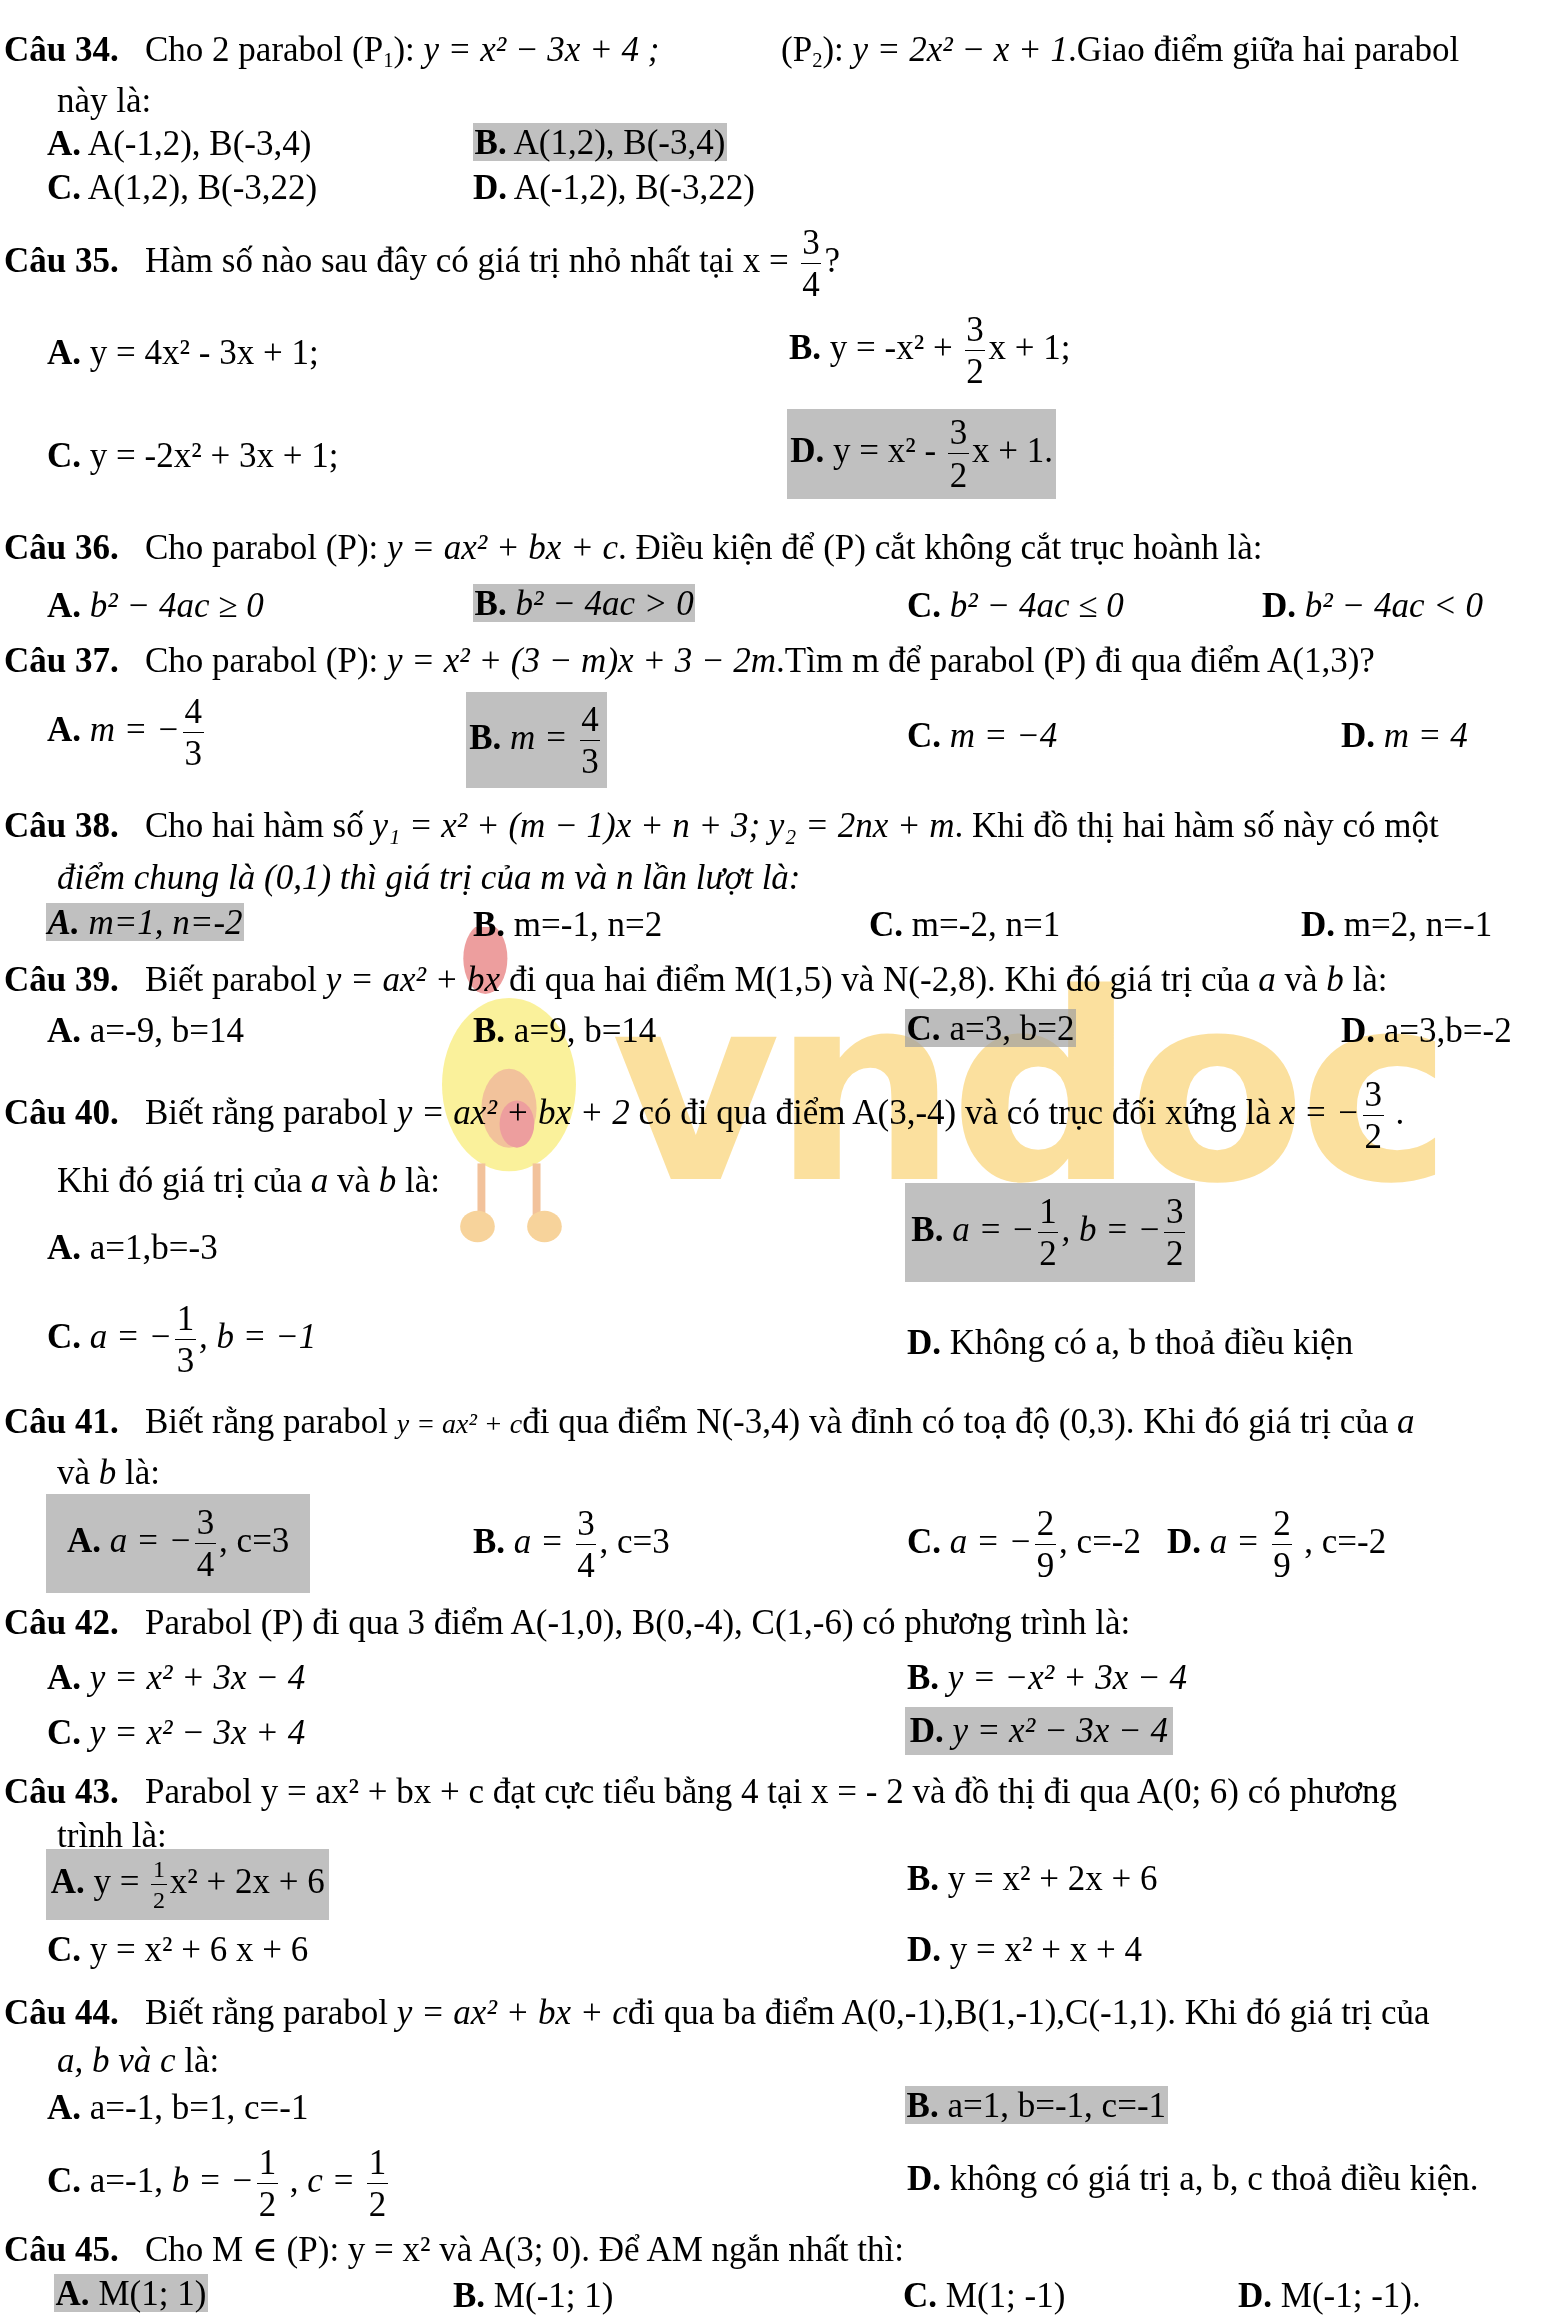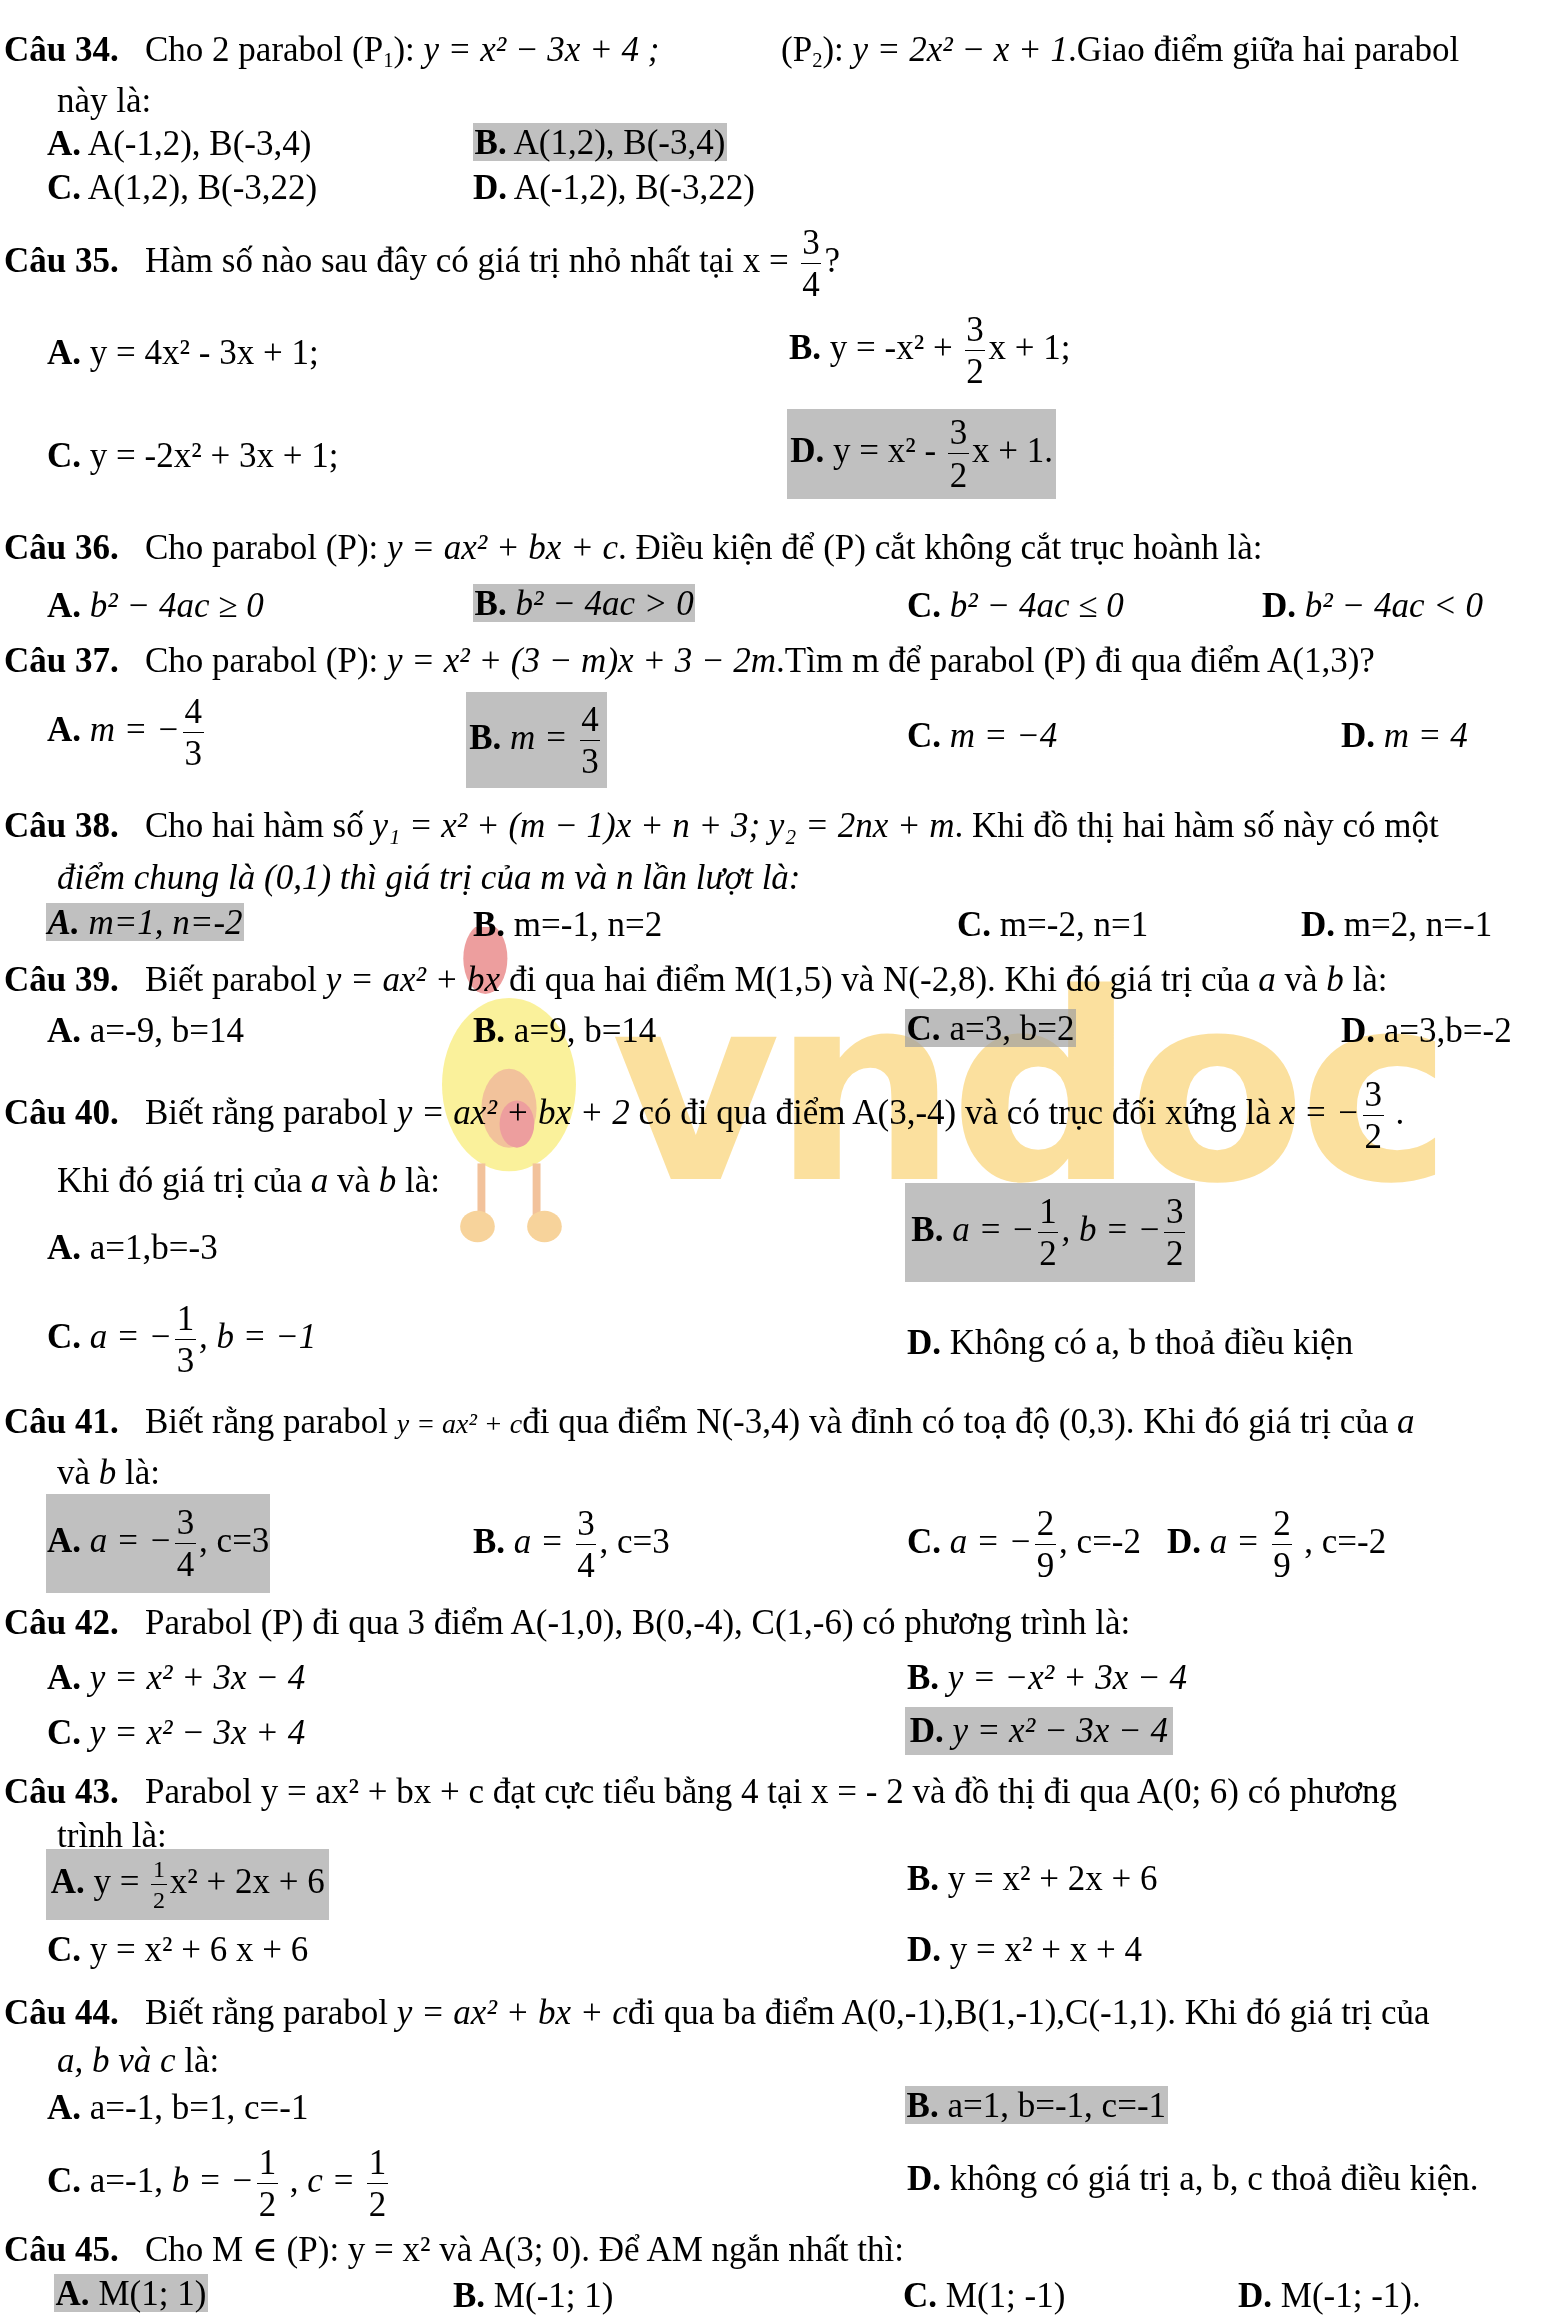--- a/index.html
+++ b/index.html
@@ -75,21 +75,21 @@
 <div class="ln" style="left:907px; top:718px;"><span class="lbl">C.</span> <span class="m">m = −4</span></div>
 <div class="ln" style="left:1341px; top:718px;"><span class="lbl">D.</span> <span class="m">m = 4</span></div>
 
 <div class="ln" style="left:4px; top:808px;">
   <span class="q">Câu 38.</span>&nbsp;&nbsp;
   <span>Cho hai hàm số  </span><span class="m">y₁ = x² + (m − 1)x + n + 3;  y₂ = 2nx + m</span><span>. Khi đồ thị hai hàm số này có một</span>
 </div>
 <div class="ln" style="left:57px; top:860px;font-style:italic;">điểm chung là (0,1) thì giá trị của m và n lần lượt là:</div>
 <div class="ln hl" style="left:46px; top:903px;font-style:italic;"><span class="lbl">A.</span> <span>m=1, n=-2</span></div>
 <div class="ln" style="left:473px; top:907px;"><span class="lbl">B.</span> <span>m=-1, n=2</span></div>
-<div class="ln" style="left:957px; top:907px;"><span class="lbl">C.</span> <span>m=-2, n=1</span></div>
+<div class="ln" style="left:869px; top:907px;"><span class="lbl">C.</span> <span>m=-2, n=1</span></div>
 <div class="ln" style="left:1301px; top:907px;"><span class="lbl">D.</span> <span>m=2, n=-1</span></div>
 
 <div class="ln" style="left:4px; top:962px;">
   <span class="q">Câu 39.</span>&nbsp;&nbsp;
   <span>Biết parabol  </span><span class="m">y = ax² + bx</span><span> đi qua hai điểm M(1,5) và N(-2,8). Khi đó giá trị của </span><span class="m">a</span><span> và </span><span class="m">b</span><span> là:</span>
 </div>
 <div class="ln" style="left:47px; top:1013px;"><span class="lbl">A.</span> <span>a=-9, b=14</span></div>
 <div class="ln" style="left:473px; top:1013px;"><span class="lbl">B.</span> <span>a=9, b=14</span></div>
 <div class="ln hl" style="left:905px; top:1009px; background:rgba(160,160,160,0.7);"><span class="lbl">C.</span> <span>a=3, b=2</span></div>
 <div class="ln" style="left:1341px; top:1013px;"><span class="lbl">D.</span> <span>a=3,b=-2</span></div>
@@ -106,21 +106,21 @@
 <div class="ln" style="left:47px; top:1301px;"><span class="lbl">C.</span> <span class="m">a = −</span><span class="frac"><span class="num">1</span><span class="den">3</span></span><span class="m">, b = −1</span></div>
 <div class="ln" style="left:907px; top:1325px;"><span class="lbl">D.</span> <span>Không có a, b thoả điều kiện</span></div>
 
 <div class="ln" style="left:4px; top:1404px;">
   <span class="q">Câu 41.</span>&nbsp;&nbsp;
   <span>Biết rằng  parabol  </span><span class="m" style="font-size:28px">y = ax² + c</span><span>đi qua điểm N(-3,4) và đỉnh có toạ độ (0,3). Khi đó giá trị của </span><span class="m">a</span>
 </div>
 <div class="ln" style="left:57px; top:1455px;">
   <span>và </span><span class="m">b</span><span> là:</span>
 </div>
-<div class="ln hl" style="left:46px; top:1494px; padding:11px 1px;"><span class="lbl">A.</span> <span class="m">a = −</span><span class="frac"><span class="num">3</span><span class="den">4</span></span><span>, c=3</span></div>
+<div class="ln hl" style="left:46px; top:1494px; padding:11px 21px;"><span class="lbl">A.</span> <span class="m">a = −</span><span class="frac"><span class="num">3</span><span class="den">4</span></span><span>, c=3</span></div>
 <div class="ln" style="left:473px; top:1506px;"><span class="lbl">B.</span> <span class="m">a = </span><span class="frac"><span class="num">3</span><span class="den">4</span></span><span>, c=3</span></div>
 <div class="ln" style="left:907px; top:1506px;"><span class="lbl">C.</span> <span class="m">a = −</span><span class="frac"><span class="num">2</span><span class="den">9</span></span><span>, c=-2</span></div>
 <div class="ln" style="left:1167px; top:1506px;"><span class="lbl">D.</span> <span class="m">a = </span><span class="frac"><span class="num">2</span><span class="den">9</span></span><span> , c=-2</span></div>
 
 <div class="ln" style="left:4px; top:1605px;">
   <span class="q">Câu 42.</span>&nbsp;&nbsp;
   <span>Parabol (P) đi qua 3 điểm A(-1,0), B(0,-4), C(1,-6) có phương trình là:</span>
 </div>
 <div class="ln" style="left:47px; top:1660px;"><span class="lbl">A.</span> <span class="m">y = x² + 3x − 4</span></div>
 <div class="ln" style="left:907px; top:1660px;"><span class="lbl">B.</span> <span class="m">y = −x² + 3x − 4</span></div>

